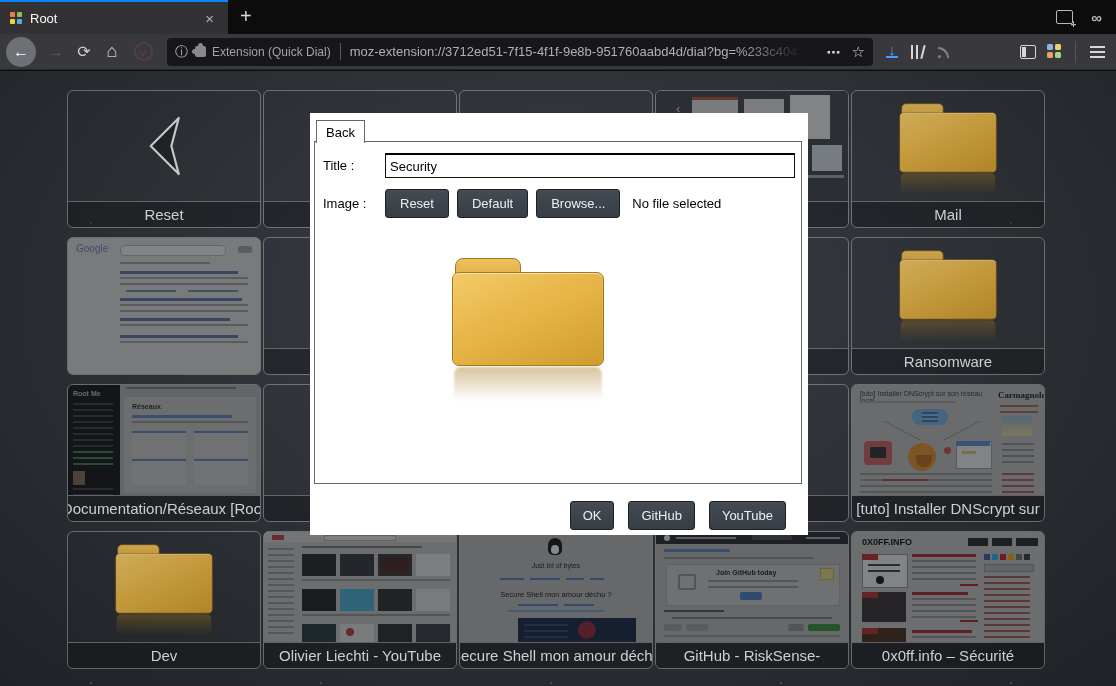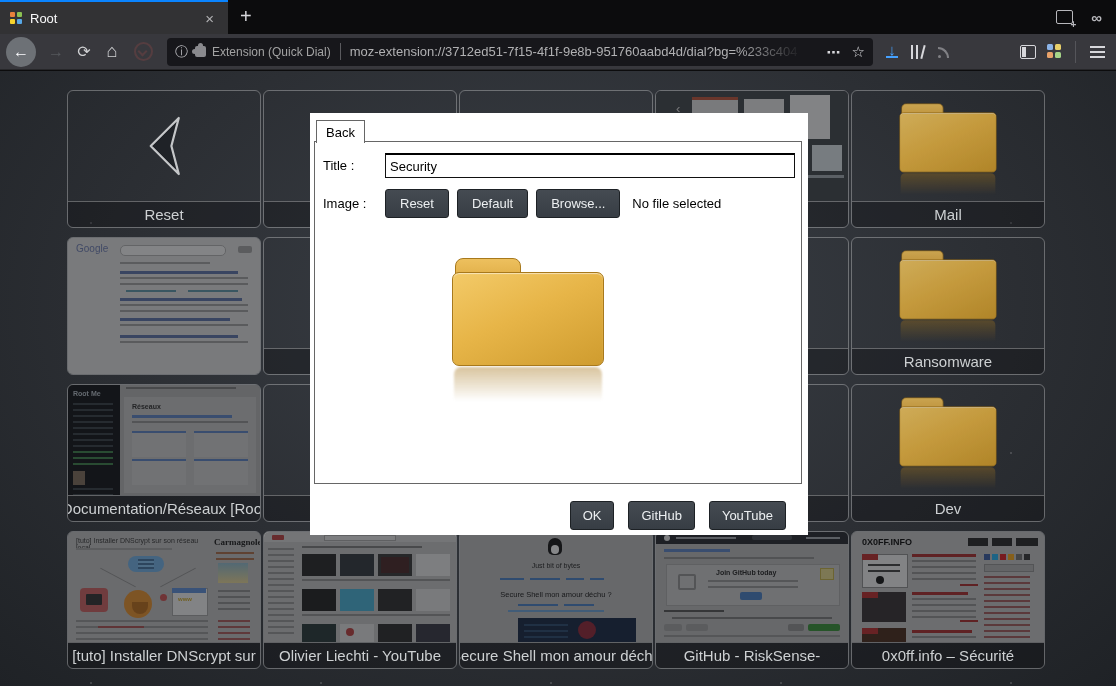--- a/index.html
+++ b/index.html
@@ -301,31 +301,20 @@
     <div class="tile">
         <div class="thumb"></div>
       <div class="tile-label"></div>
       </div>
     <div class="tile">
         <div class="thumb"></div>
       <div class="tile-label"></div>
       </div>
 
     <div class="tile">
-      <div class="thumb">
-        <div class="folder">
-            <div class="ftab"></div>
-            <div class="fbody"></div>
-            <div class="frefl"></div>
-          </div>
-      </div>
-      <div class="tile-label">Dev</div>
-    </div>
-
-    <div class="tile">
       <div class="thumb shot">
         <div style="background:#b5b5b5;width:100%;height:100%;position:relative">
           <div class="abs tinytext" style="left:8px;top:5px;width:136px;white-space:normal;color:#3a3a3a">[tuto] Installer DNScrypt sur son réseau local</div>
           <div class="abs hl" style="left:8px;top:16px;width:96px;height:2px;--c:#999"></div>
           <div class="abs" style="left:146px;top:5px;font-size:9px;font-weight:bold;color:#222;font-family:'Liberation Serif',serif">Carmagnole</div>
           <div class="abs hl" style="left:148px;top:20px;width:38px;height:8px;--c:#a06a4a"></div>
           <div class="abs" style="left:150px;top:31px;width:30px;height:20px;background:linear-gradient(#8ab0c0,#d8c890)"></div>
           <div class="abs hl" style="left:150px;top:58px;width:32px;height:24px;--c:#888"></div>
           <div class="abs hl" style="left:150px;top:88px;width:32px;height:20px;--c:#a05a5a"></div>
           <div class="abs" style="left:60px;top:24px;width:36px;height:16px;background:#6fa8d8;border-radius:8px"></div>
@@ -338,20 +327,31 @@
           <div class="abs" style="left:64px;top:70px;width:16px;height:12px;background:#b06a20;border-radius:0 0 14px 14px"></div>
           <div class="abs" style="left:92px;top:62px;width:7px;height:7px;background:#c05050;border-radius:50%"></div>
           <div class="abs" style="left:104px;top:56px;width:34px;height:26px;background:#e0e0e0;border:1px solid #999"></div>
           <div class="abs" style="left:104px;top:56px;width:34px;height:5px;background:#5b88c8"></div>
           <div class="abs" style="left:110px;top:64px;font-size:6px;color:#c0a030;font-weight:bold">www</div>
           <div class="abs hl" style="left:8px;top:88px;width:132px;height:20px;--c:#8f8f8f"></div>
           <div class="abs" style="left:30px;top:94px;width:46px;height:2px;background:#a05050"></div>
         </div>
       </div>
       <div class="tile-label">[tuto] Installer DNScrypt sur</div>
+    </div>
+
+    <div class="tile">
+      <div class="thumb">
+        <div class="folder">
+            <div class="ftab"></div>
+            <div class="fbody"></div>
+            <div class="frefl"></div>
+          </div>
+      </div>
+      <div class="tile-label">Dev</div>
     </div>
 
     <div class="tile">
       <div class="thumb shot">
         <div style="background:#b8b8b8;width:100%;height:100%;position:relative">
           <div class="abs" style="left:0;top:0;width:100%;height:10px;background:#c6c6c6"></div>
           <div class="abs" style="left:8px;top:3px;width:12px;height:5px;background:#b04040;border-radius:1px"></div>
           <div class="abs" style="left:60px;top:3px;width:70px;height:4px;background:#d8d8d8;border:1px solid #a0a0a0"></div>
           <div class="abs hl" style="left:4px;top:16px;width:26px;height:90px;--c:#8f8f8f"></div>
           <div class="abs hl" style="left:38px;top:14px;width:120px;height:2px;--c:#777"></div>

